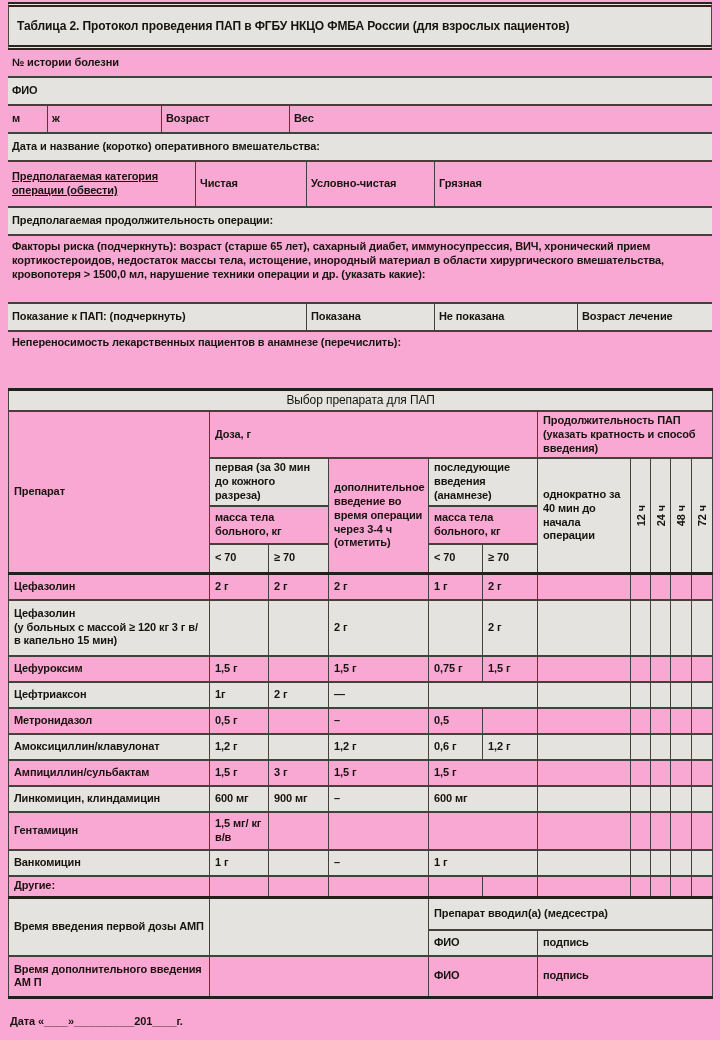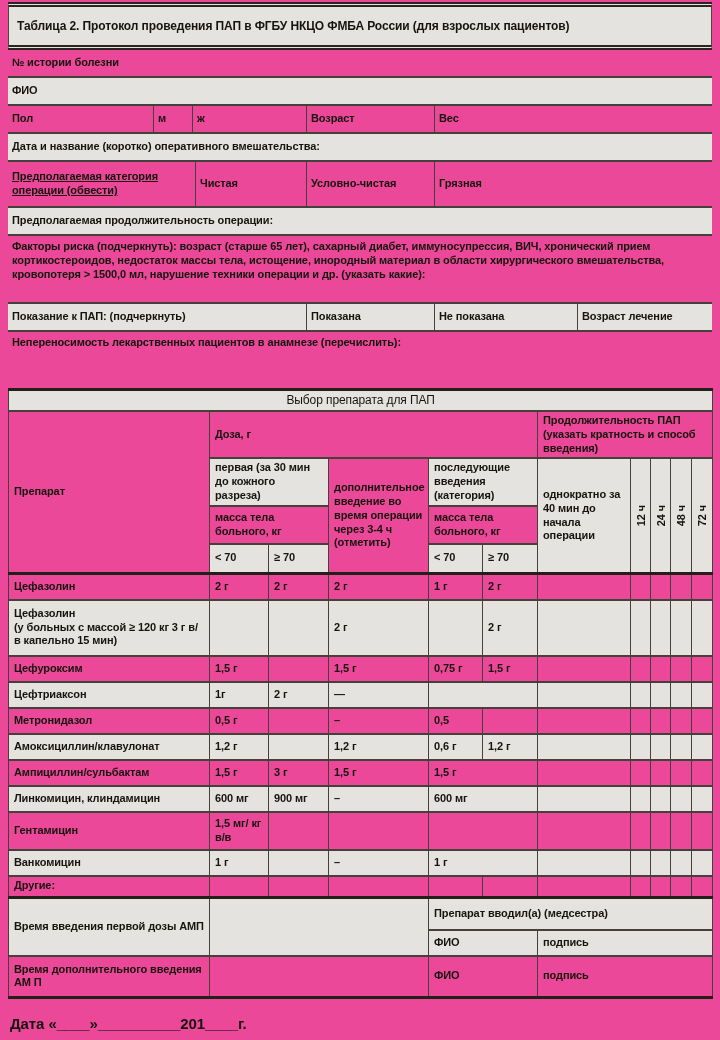--- a/index.html
+++ b/index.html
@@ -1,20 +1,20 @@
 <!DOCTYPE html>
 <html><head>
 <meta charset="utf-8">
 <style>
   html,body{margin:0;padding:0;background:#ffffff;}
   .page{
     box-sizing:border-box;
     width:720px;height:1040px;
     padding:2px 8px 0 8px;
-    background:#ec4899;
+    background:#f9a8d4;
     font-family:"Liberation Sans","DejaVu Sans",sans-serif;
     font-weight:700;
     color:#17140e;
     font-size:11px;
     letter-spacing:-0.1px;
     line-height:1.25;
     overflow:hidden;
   }
   
   .title-band{
@@ -76,39 +76,38 @@
     line-height:1;
     white-space:nowrap;
   }
   td.toppad{vertical-align:top;}
   .note{display:block;}
   
   tr.hb{height:46px;} tr.hc{height:46px;} tr.hd{height:38px;} tr.he{height:30px;}
   tr.r26{height:26px;} tr.r56{height:56px;} tr.r38{height:38px;} tr.r22{height:22px;}
   tr.f1{height:32px;} tr.f2{height:26px;} tr.f3{height:42px;}
   
-  .date-line{margin:16px 0 0 2px;font-size:15px;}
+  .date-line{margin:16px 0 0 2px;font-size:11px;}
 </style>
 </head>
 <body>
 
 <div class="page">
 
   <div class="title-band">Таблица 2. Протокол проведения ПАП в ФГБУ НКЦО ФМБА России (для взрослых пациентов)</div>
 
   <div class="trow row-basic">
     <div class="tcell grow">№ истории болезни</div>
   </div>
 
   <div class="trow row-basic g">
     <div class="tcell grow">ФИО</div>
   </div>
 
   <div class="trow row-basic">
-    <div class="tcell w145">Пол</div>
     <div class="tcell w39">м</div>
     <div class="tcell w114">ж</div>
     <div class="tcell w128">Возраст</div>
     <div class="tcell grow">Вес</div>
   </div>
 
   <div class="trow row-basic g">
     <div class="tcell grow">Дата и название (коротко) оперативного вмешательства:</div>
   </div>
 
@@ -162,21 +161,21 @@
 
     <tr class="hb">
       <td rowspan="4">Препарат</td>
       <td colspan="5">Доза, г</td>
       <td colspan="5" class="toppad">Продолжительность ПАП (указать кратность и способ введения)</td>
     </tr>
 
     <tr class="hc">
       <td colspan="2" class="g toppad">первая (за 30 мин до кожного разреза)</td>
       <td rowspan="3">дополнительное введение во время операции через 3-4 ч (отметить)</td>
-      <td colspan="2" class="g toppad">последующие введения (категория)</td>
+      <td colspan="2" class="g toppad">последующие введения (анамнезе)</td>
       <td rowspan="3" class="g">однократно за 40 мин до начала операции</td>
       <td rowspan="3" class="g vcell">
             <span class="vert">12 ч</span>
           </td>
       <td rowspan="3" class="g vcell">
             <span class="vert">24 ч</span>
           </td>
       <td rowspan="3" class="g vcell">
             <span class="vert">48 ч</span>
           </td>

